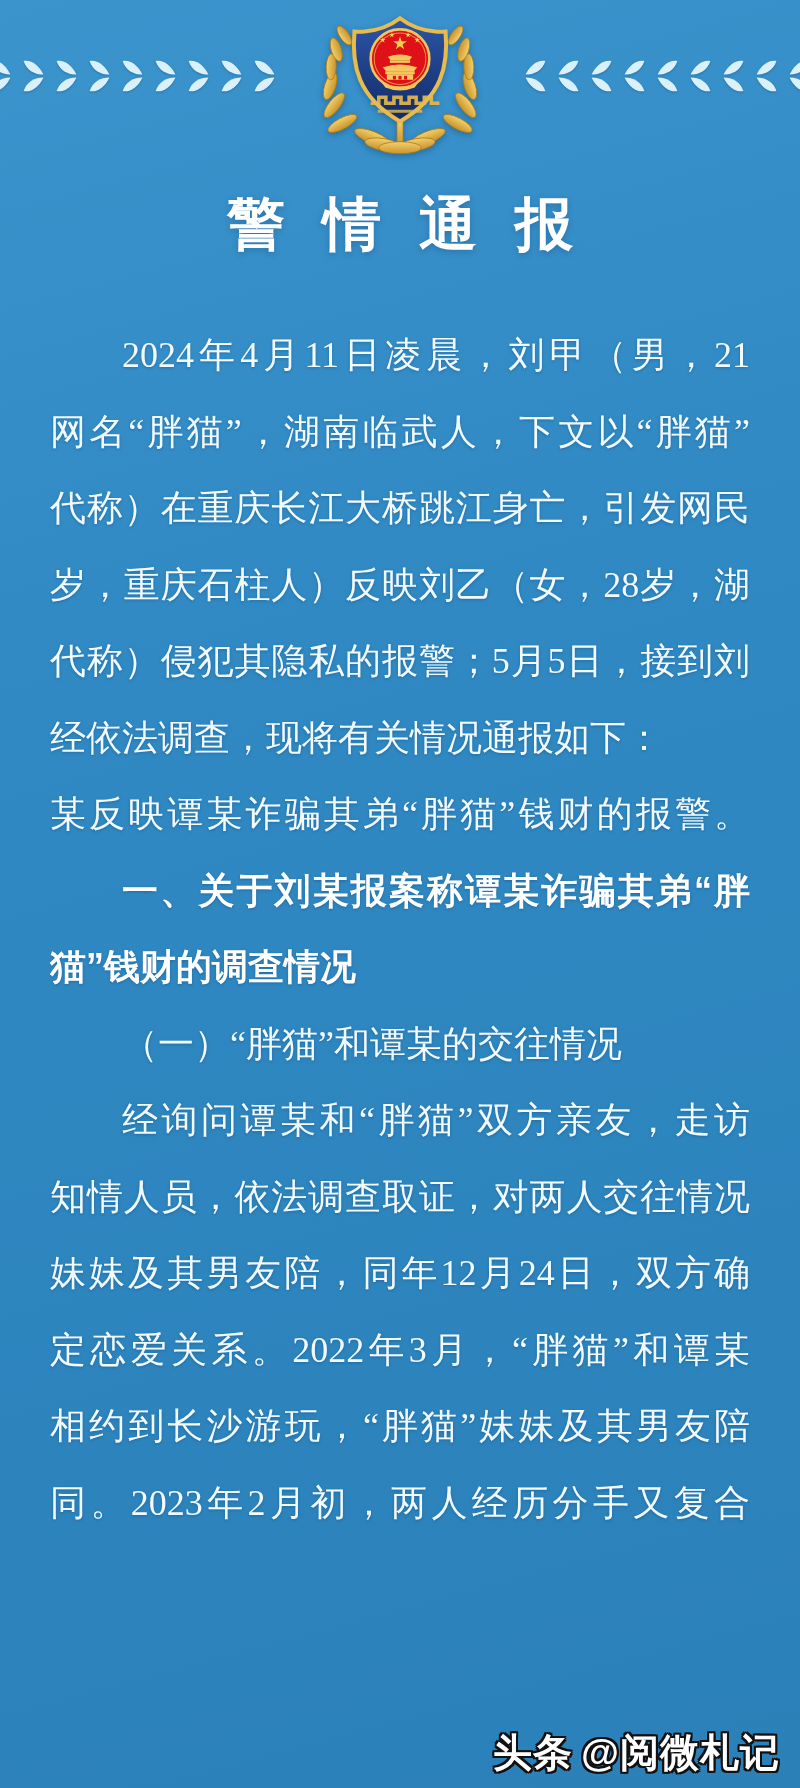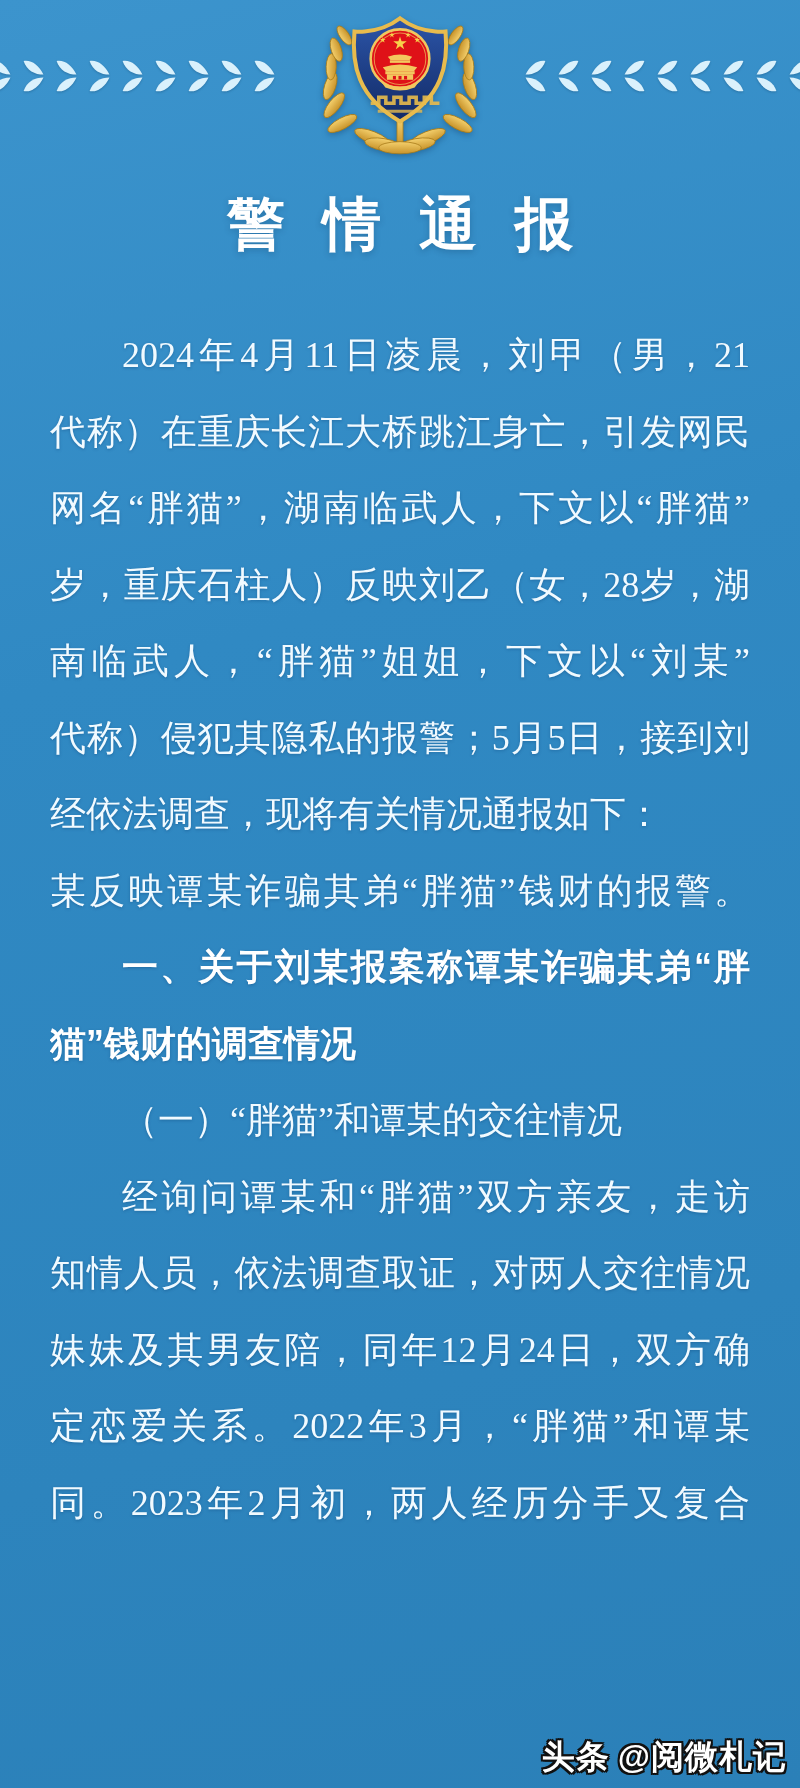--- a/index.html
+++ b/index.html
@@ -37,22 +37,22 @@
     text-shadow:0 1px 3px rgba(8,55,105,.35);
   }
   .line.end{text-align-last:left;}
   .line.indent{text-indent:72px;}
   .line.head{
     font-family:"Liberation Sans","DejaVu Sans",sans-serif;
     font-weight:700; color:#ffffff;
   }
   
   .watermark{
-    position:absolute; right:13px; bottom:8px; color:#ffffff;
-    font-size:33px; font-weight:700; letter-spacing:1px;
+    position:absolute; right:20px; bottom:8px; color:#ffffff;
+    font-size:39px; font-weight:700; letter-spacing:1px;
     text-shadow:-2px -2px 0 #111,2px -2px 0 #111,-2px 2px 0 #111,2px 2px 0 #111,
                 -2px 0 0 #111,2px 0 0 #111,0 -2px 0 #111,0 2px 0 #111;
     text-align:center;
   }
   .watermark .brand{font-weight:900; margin-right:8px;}
 </style>
 </head>
 <body>
 
 <div class="canvas">
@@ -218,34 +218,34 @@
   <svg viewBox="0 0 26 36" aria-hidden="true">
     <path d="M2,2 C10,0.5 18,6 23,16.5 C14,16.5 5,12 2,2 Z"></path>
     <path d="M2,34 C10,35.5 18,30 23,19.5 C14,19.5 5,24 2,34 Z"></path>
   </svg>
 </div>
 
   <h1 class="title">警情通报</h1>
 
   <div class="body">
       <div class="line indent">2024年4月11日凌晨，刘甲（男，21岁，</div>
+      <div class="line">网名“胖猫”，湖南临武人，下文以“胖猫”</div>
       <div class="line">代称）在重庆长江大桥跳江身亡，引发网民</div>
-      <div class="line">网名“胖猫”，湖南临武人，下文以“胖猫”</div>
       <div class="line">岁，重庆石柱人）反映刘乙（女，28岁，湖</div>
-      <div class="line">南临武人，“胖猫”姐姐，下文以“刘某”</div>
       <div class="line">代称）侵犯其隐私的报警；5月5日，接到刘</div>
       <div class="line end">经依法调查，现将有关情况通报如下：</div>
       <div class="line">某反映谭某诈骗其弟“胖猫”钱财的报警。</div>
       <div class="line indent head">一、关于刘某报案称谭某诈骗其弟“胖</div>
       <div class="line head end">猫”钱财的调查情况</div>
       <div class="line indent end">（一）“胖猫”和谭某的交往情况</div>
       <div class="line indent">经询问谭某和“胖猫”双方亲友，走访</div>
       <div class="line">知情人员，依法调查取证，对两人交往情况</div>
       <div class="line">妹妹及其男友陪，同年12月24日，双方确</div>
       <div class="line">定恋爱关系。2022年3月，“胖猫”和谭某</div>
+      <div class="line">相约到长沙游玩，“胖猫”妹妹及其男友陪</div>
       <div class="line">同。2023年2月初，两人经历分手又复合后，</div>
     </div>
 
   <div class="watermark">
     <span class="brand">头条</span><span class="handle">@阅微札记</span>
   </div>
 
 </div>
 
 </body></html>

